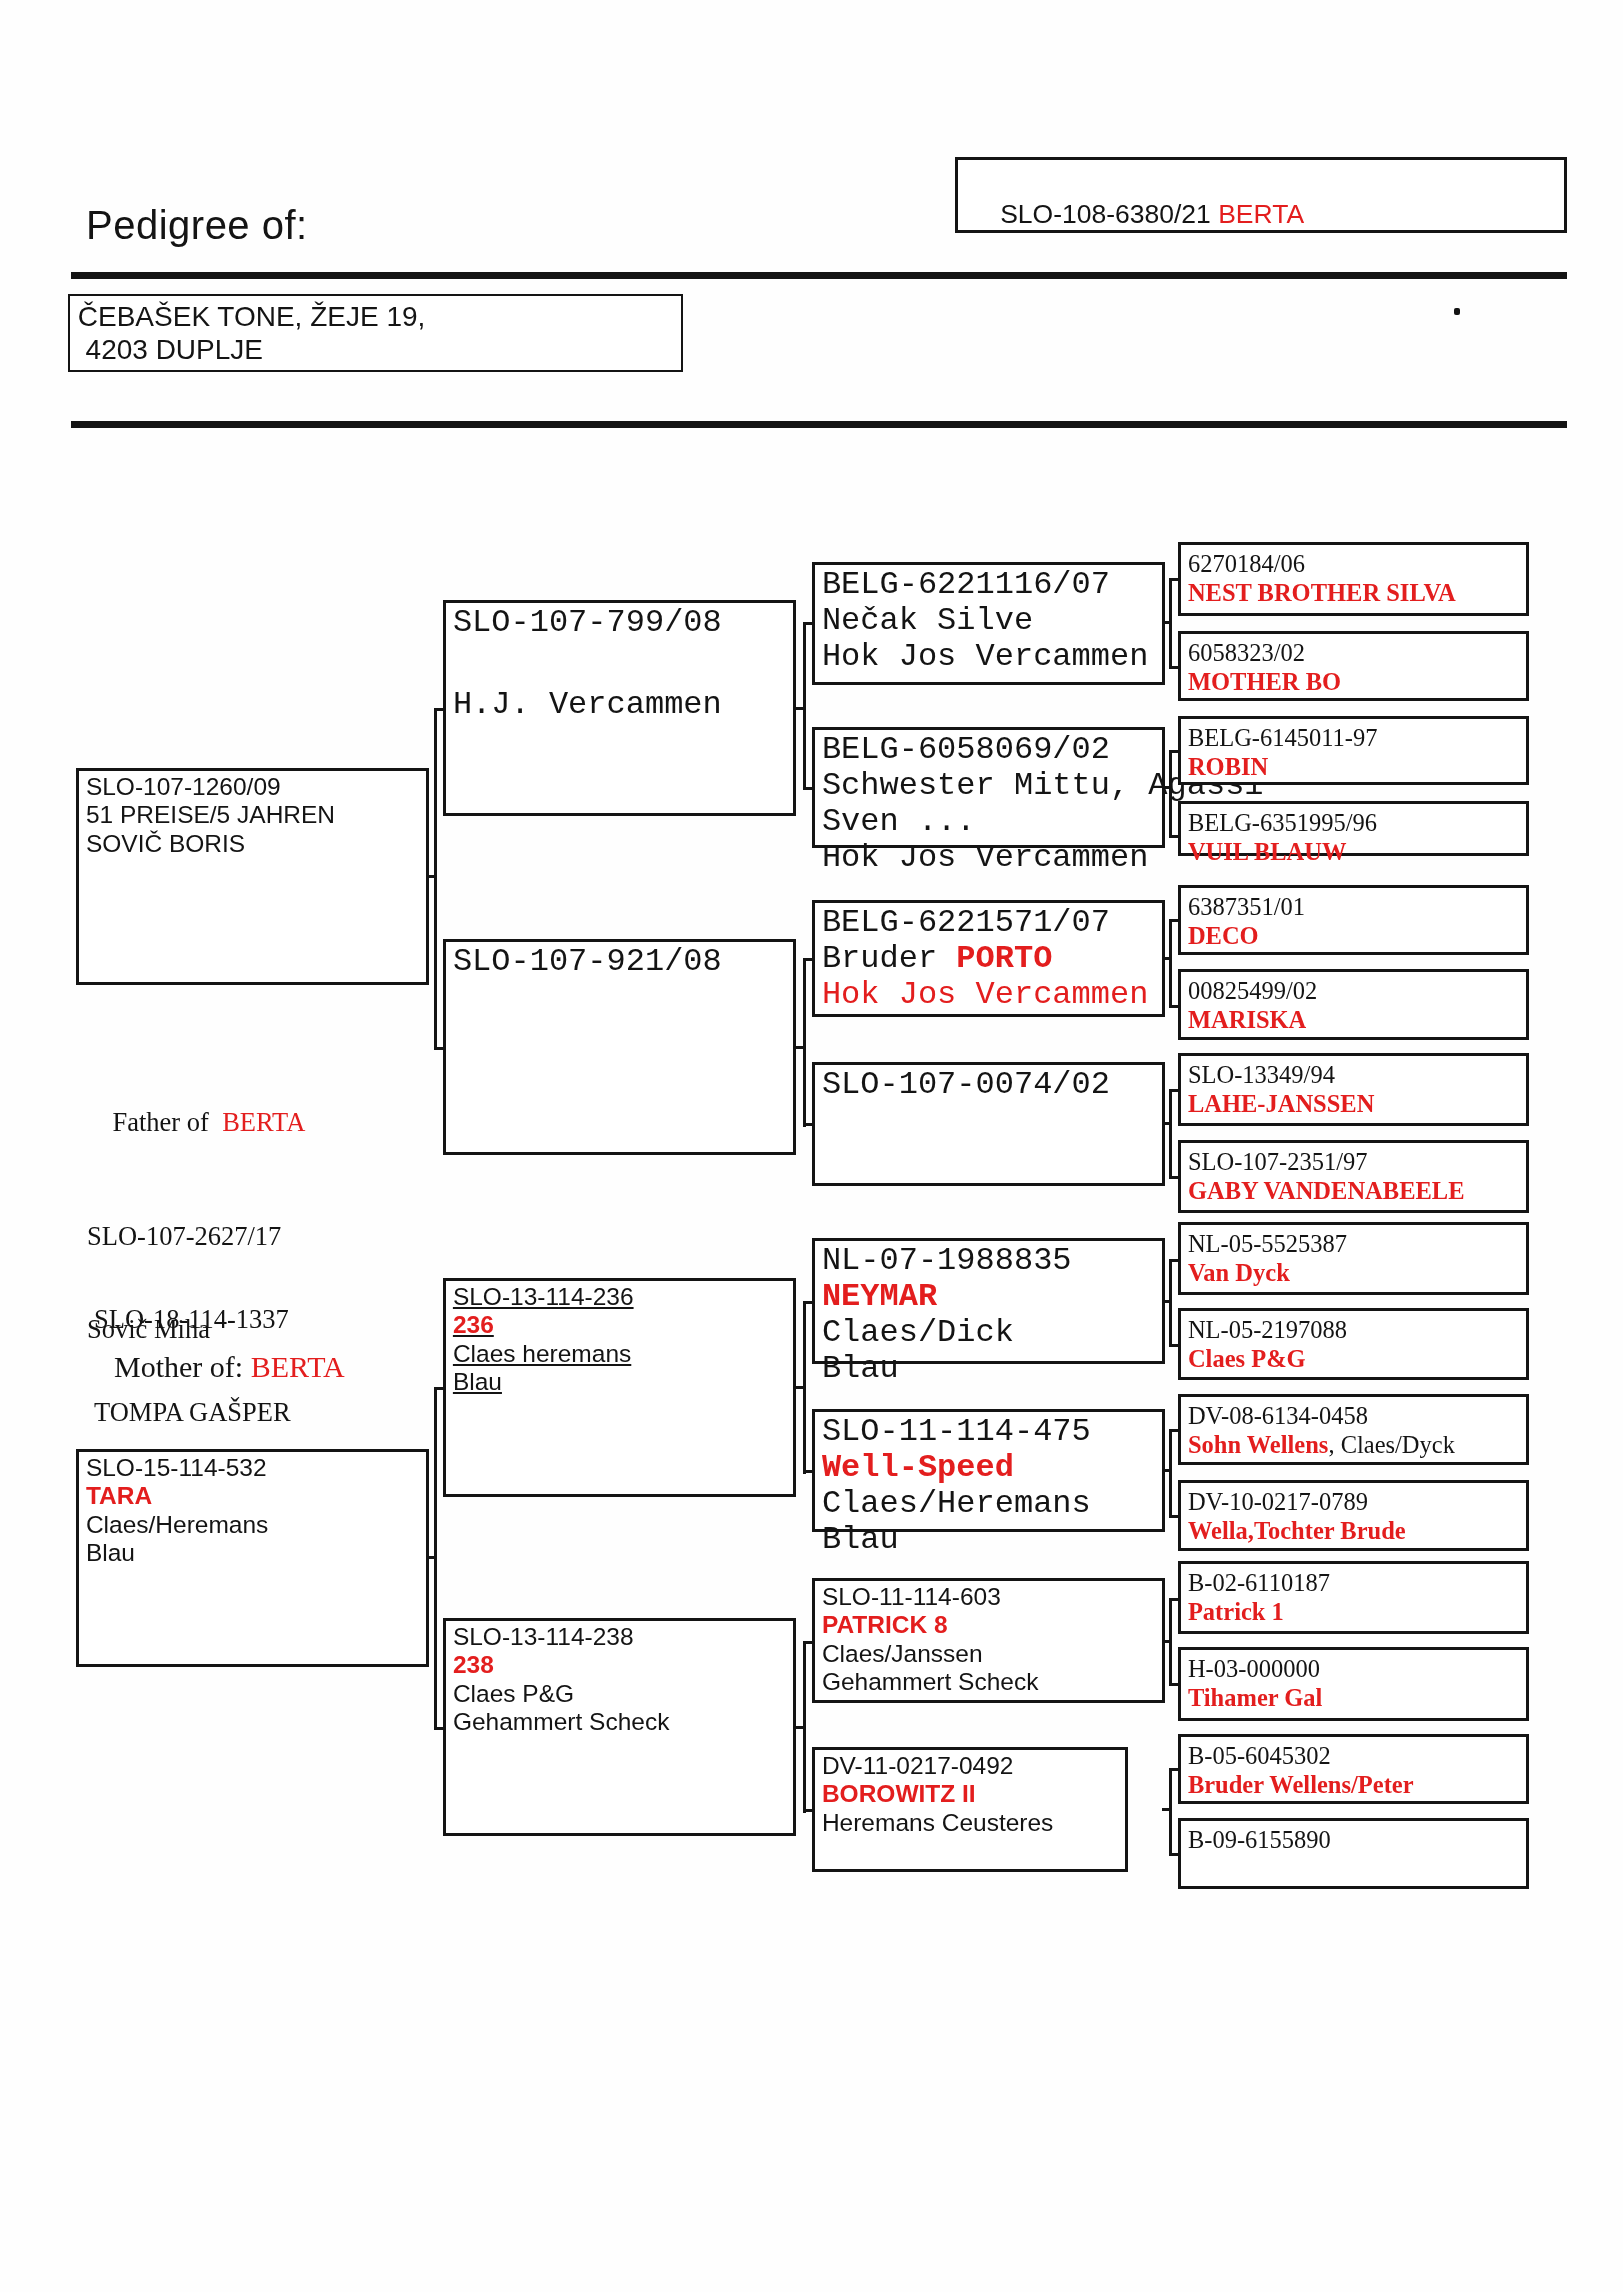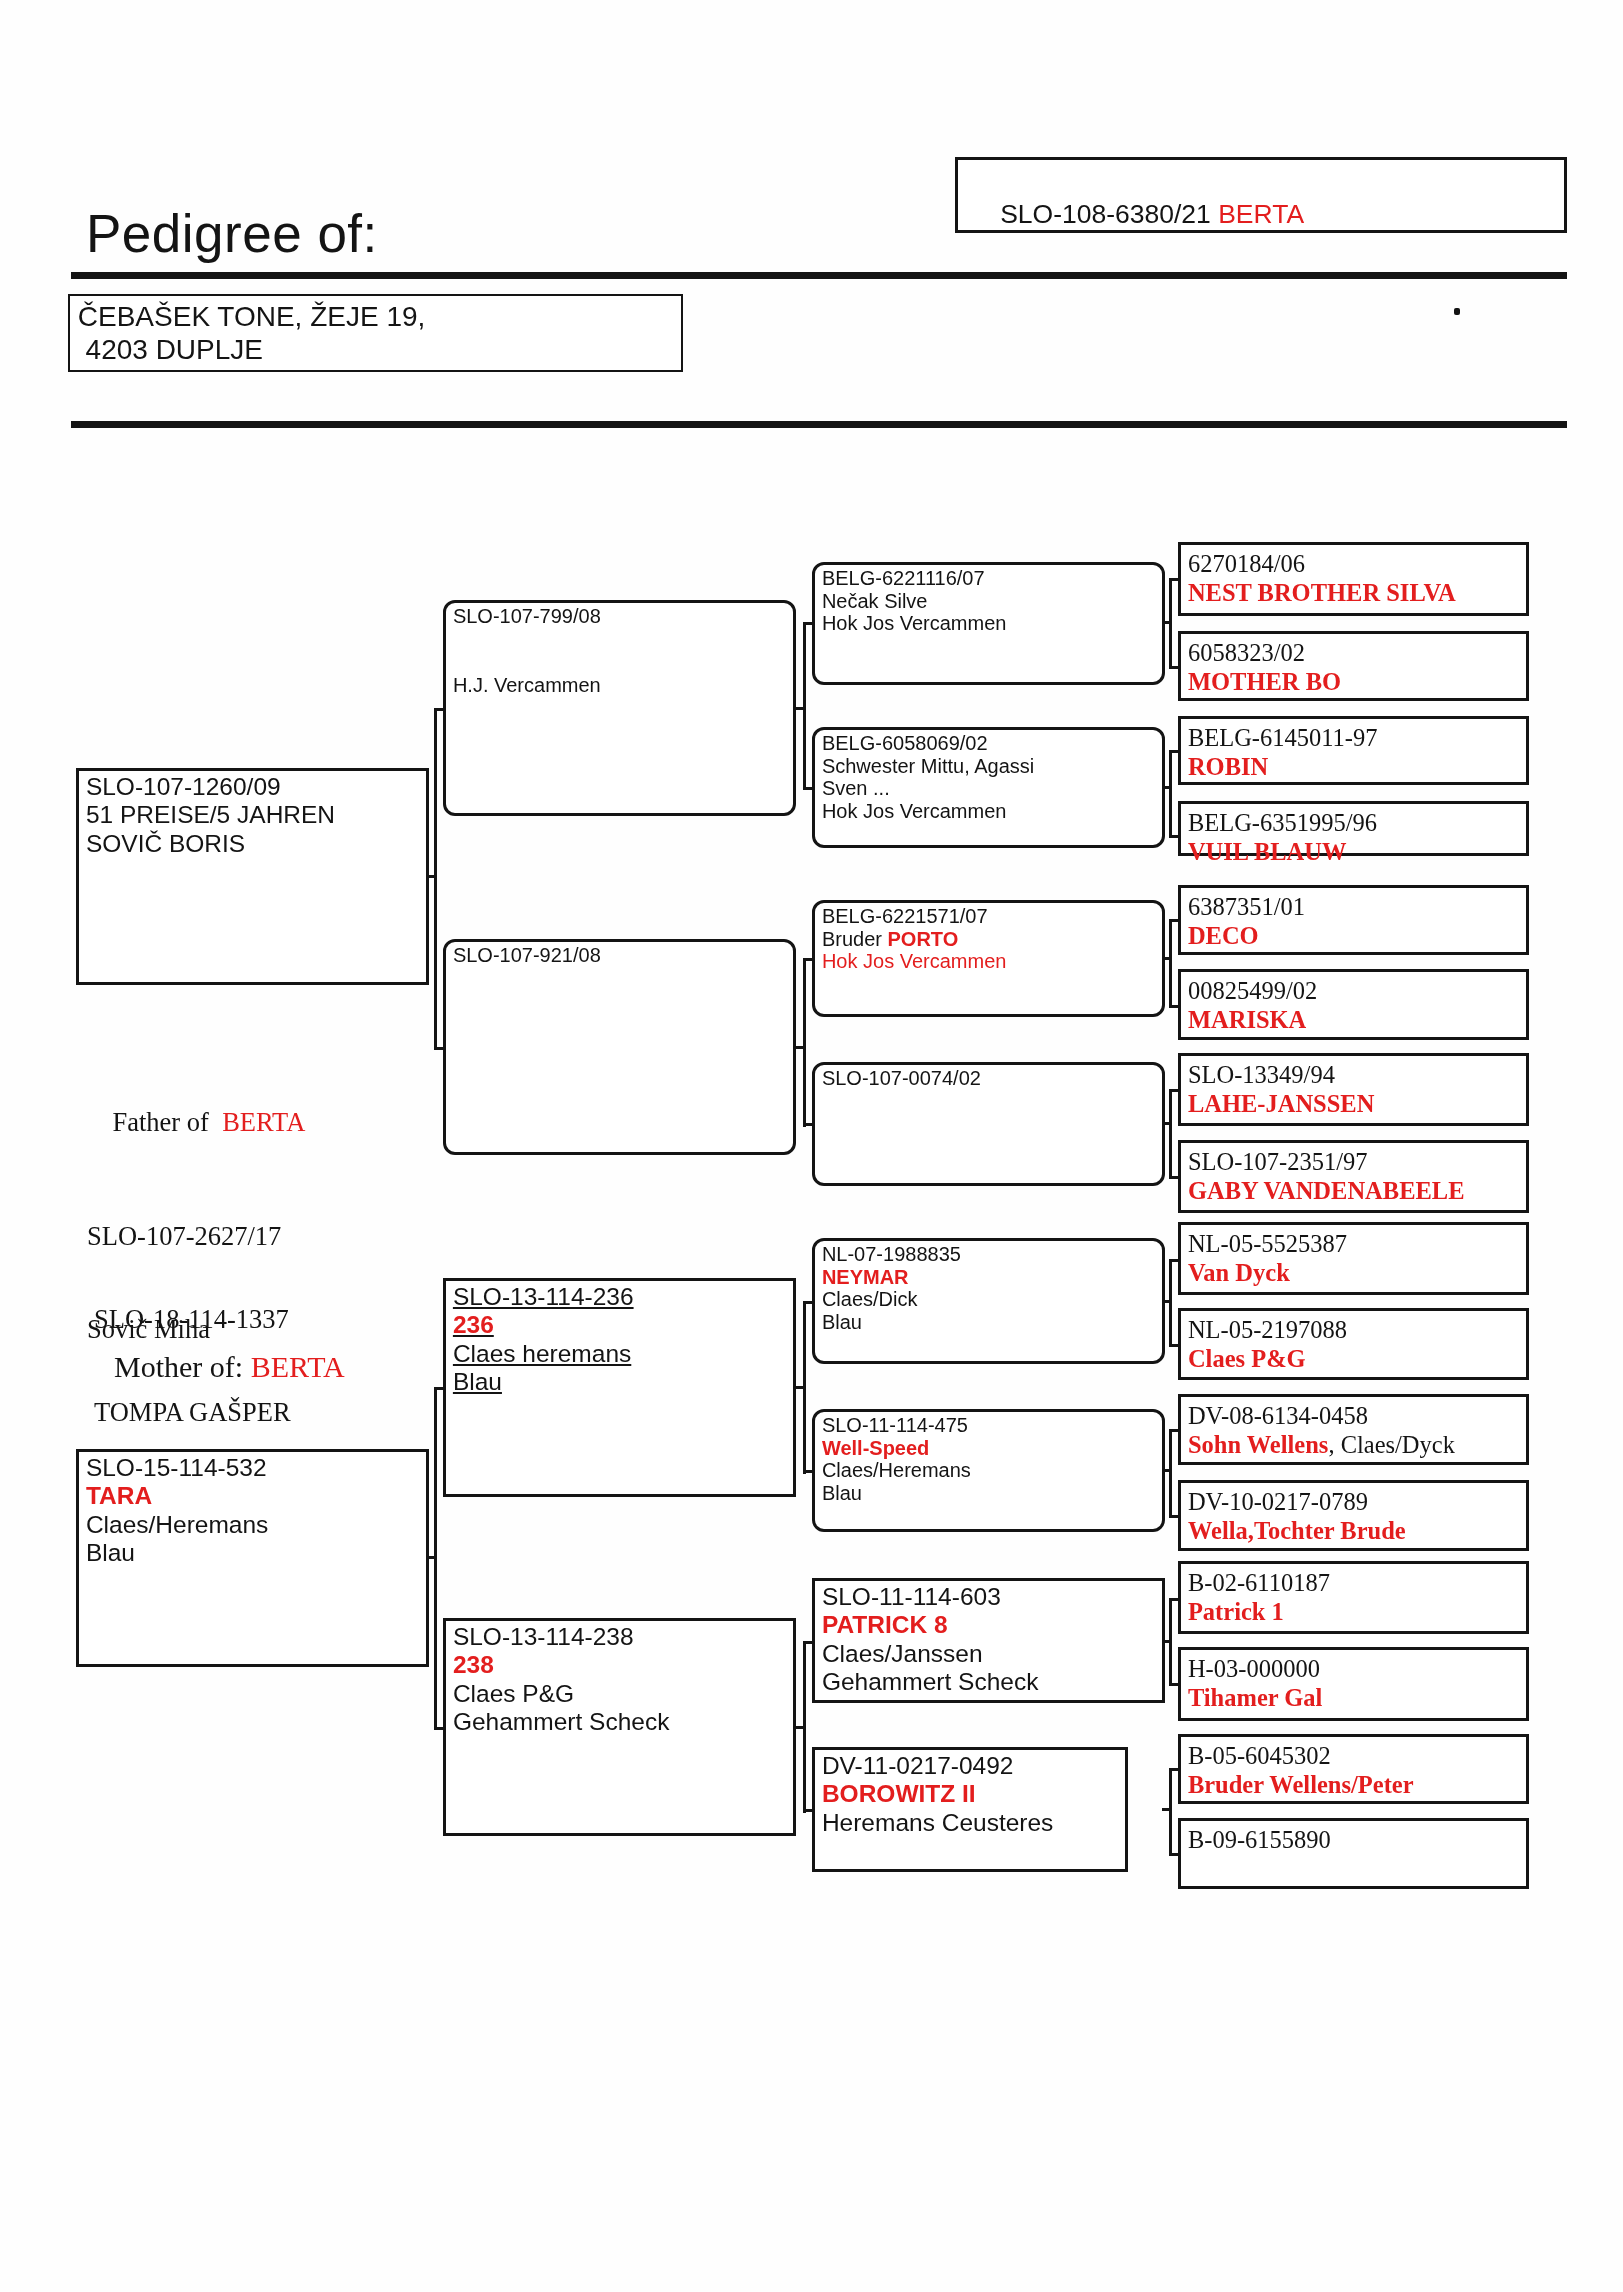--- a/index.html
+++ b/index.html
@@ -1,28 +1,28 @@
 <!DOCTYPE html>
 <html><head>
 <meta charset="utf-8">
 <style>
   html,body{margin:0;padding:0;background:#fff;}
   .page{position:relative;width:1623px;height:2293px;background:#fefefe;
         font-family:"Liberation Sans",sans-serif;color:#141414;overflow:hidden;}
   .abs{position:absolute;}
-  .title{font-size:53px;letter-spacing:0.5px;}
+  .title{font-size:40px;letter-spacing:0.5px;}
   .ringbox{border:3.9px solid #141414;box-sizing:border-box;background:#fff;
            font-size:26.5px;padding:7.8px 0 0 12.7px;white-space:pre;}
   .ownerbox{border:2.9px solid #141414;box-sizing:border-box;background:#fff;
             font-size:28px;line-height:1.2;padding:3.9px 0 0 7.8px;}
   .rule{position:absolute;background:#141414;height:6.9px;}
   .pbox{position:absolute;border:3.9px solid #141414;box-sizing:border-box;
         background:#fff;padding:2px 5.9px 0 6.9px;}
   .sansb{font-size:24.5px;line-height:1.16;}
-  .serifb{font-family:Liberation Sans, sans-serif;font-size:20px;line-height:1.13;border-radius:12px;}
+  .serifb{font-family:Liberation Mono, monospace;font-size:32px;line-height:1.13;}
   .g4{font-family:"Liberation Serif",serif;font-size:24.5px;line-height:1.2;padding-top:3.9px;}
   .ln{white-space:pre;}
   .red{color:#e31e1e;}
   .b{font-weight:bold;}
   .slabel{font-family:"Liberation Serif",serif;font-size:26.5px;line-height:1.16;white-space:pre;}
   .slabel-big{font-family:"Liberation Serif",serif;font-size:30px;white-space:pre;}
   .cline{position:absolute;background:#141414;}
   .dot{position:absolute;width:5.9px;height:6.9px;background:#141414;border-radius:2px;}
 </style>
 </head>

